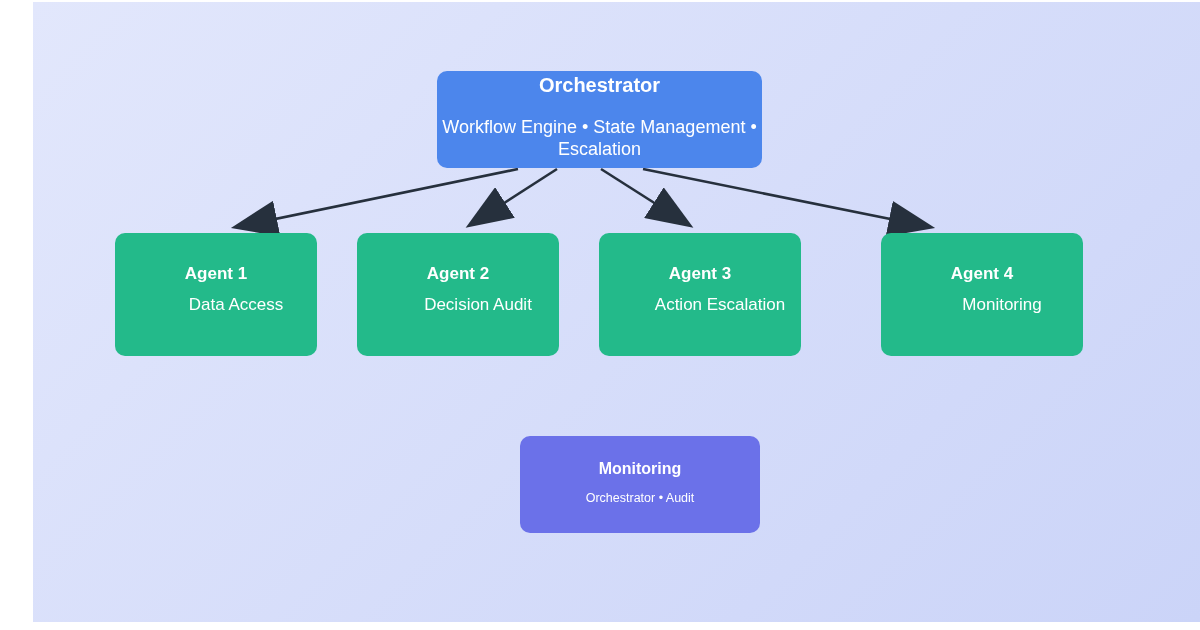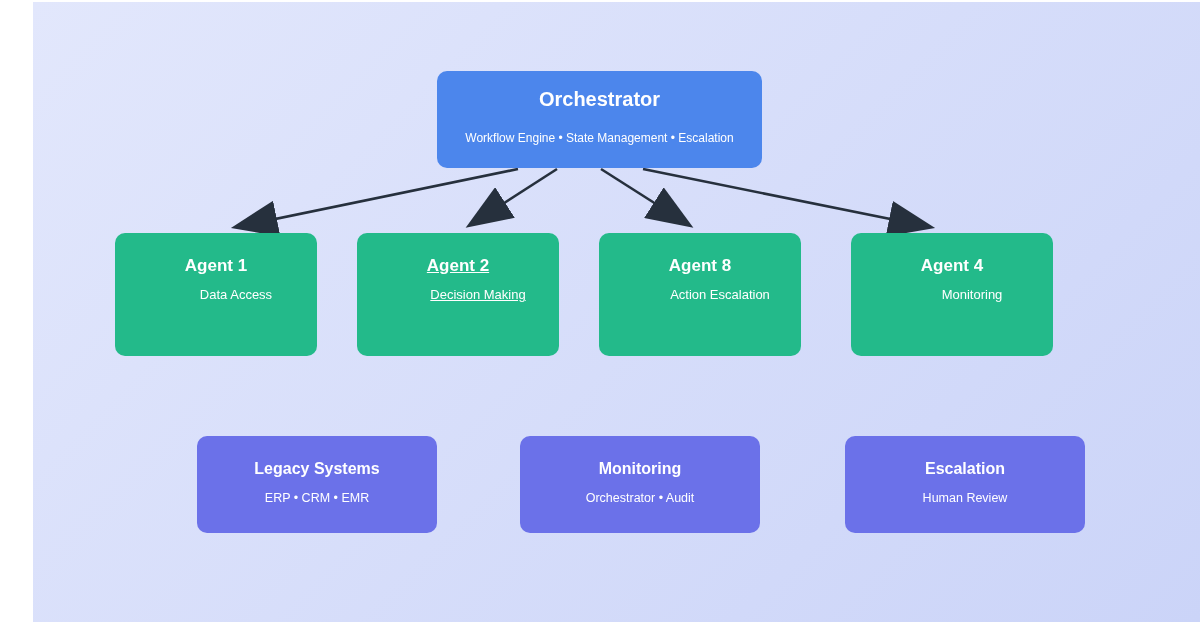--- a/index.html
+++ b/index.html
@@ -52,40 +52,40 @@
   .node-orchestrator {
     left: 437px; top: 71px; width: 325px; height: 97px;
     background: var(--orchestrator);
     justify-content: center;
     padding-bottom: 6px;
   }
   .node-agent {
     width: 202px; top: 233px; height: 123px;
     background: var(--agent);
     justify-content: flex-start;
-    padding-top: 23px;
+    padding-top: 31px;
   }
   .node-system {
     width: 240px; top: 436px; height: 97px;
     background: var(--system);
     justify-content: center;
     padding-bottom: 4px;
   }
   .agent-1 { left: 115px; }
-  .agent-2 { left: 357px; text-decoration: underline; }
+  .agent-2 { left: 357px; }
   .agent-3 { left: 599px; }
-  .agent-4 { left: 851px; }
+  .agent-4 { left: 881px; }
   .system-1 { left: 197px; }
   .system-2 { left: 520px; }
   .system-3 { left: 845px; }
   .title-lg   { font-size: 20px; font-weight: bold; line-height: 1.2; }
   .title-md   { font-size: 17px; font-weight: bold; line-height: 1.2; }
   .title-sm   { font-size: 16px; font-weight: bold; line-height: 1.2; }
-  .subtitle-lg { font-size: 12px;   margin-top: 20px; line-height: 1.2; }
-  .subtitle-md { font-size: 13px; margin-top: 11px; line-height: 1.2; margin-left: 40px; }
+  .subtitle-lg { font-size: 18px;   margin-top: 20px; line-height: 1.2; }
+  .subtitle-md { font-size: 17px; margin-top: 11px; line-height: 1.2; margin-left: 40px; }
   .subtitle-sm { font-size: 12.5px; margin-top: 12px; line-height: 1.2; }
 </style>
 </head>
 <body>
 
 <div class="canvas">
   <div class="panel"></div>
 
   <svg class="arrows" viewBox="0 0 1200 630">
     <defs>
@@ -106,36 +106,28 @@
     <div class="title-lg">Orchestrator</div>
     <div class="subtitle-lg">Workflow Engine • State Management • Escalation</div>
   </div>
 
   <div class="node node-agent agent-1">
     <div class="title-md">Agent 1</div>
     <div class="subtitle-md">Data Access</div>
   </div>
   <div class="node node-agent agent-2">
     <div class="title-md">Agent 2</div>
-    <div class="subtitle-md">Decision Making</div>
+    <div class="subtitle-md">Decision Audit</div>
   </div>
   <div class="node node-agent agent-3">
-    <div class="title-md">Agent 8</div>
+    <div class="title-md">Agent 3</div>
     <div class="subtitle-md">Action Escalation</div>
   </div>
   <div class="node node-agent agent-4">
     <div class="title-md">Agent 4</div>
     <div class="subtitle-md">Monitoring</div>
   </div>
 
-  <div class="node node-system system-1">
-    <div class="title-sm">Legacy Systems</div>
-    <div class="subtitle-sm">ERP • CRM • EMR</div>
-  </div>
   <div class="node node-system system-2">
     <div class="title-sm">Monitoring</div>
     <div class="subtitle-sm">Orchestrator • Audit</div>
   </div>
-  <div class="node node-system system-3">
-    <div class="title-sm">Escalation</div>
-    <div class="subtitle-sm">Human Review</div>
-  </div>
 </div>
 
 </body></html>

